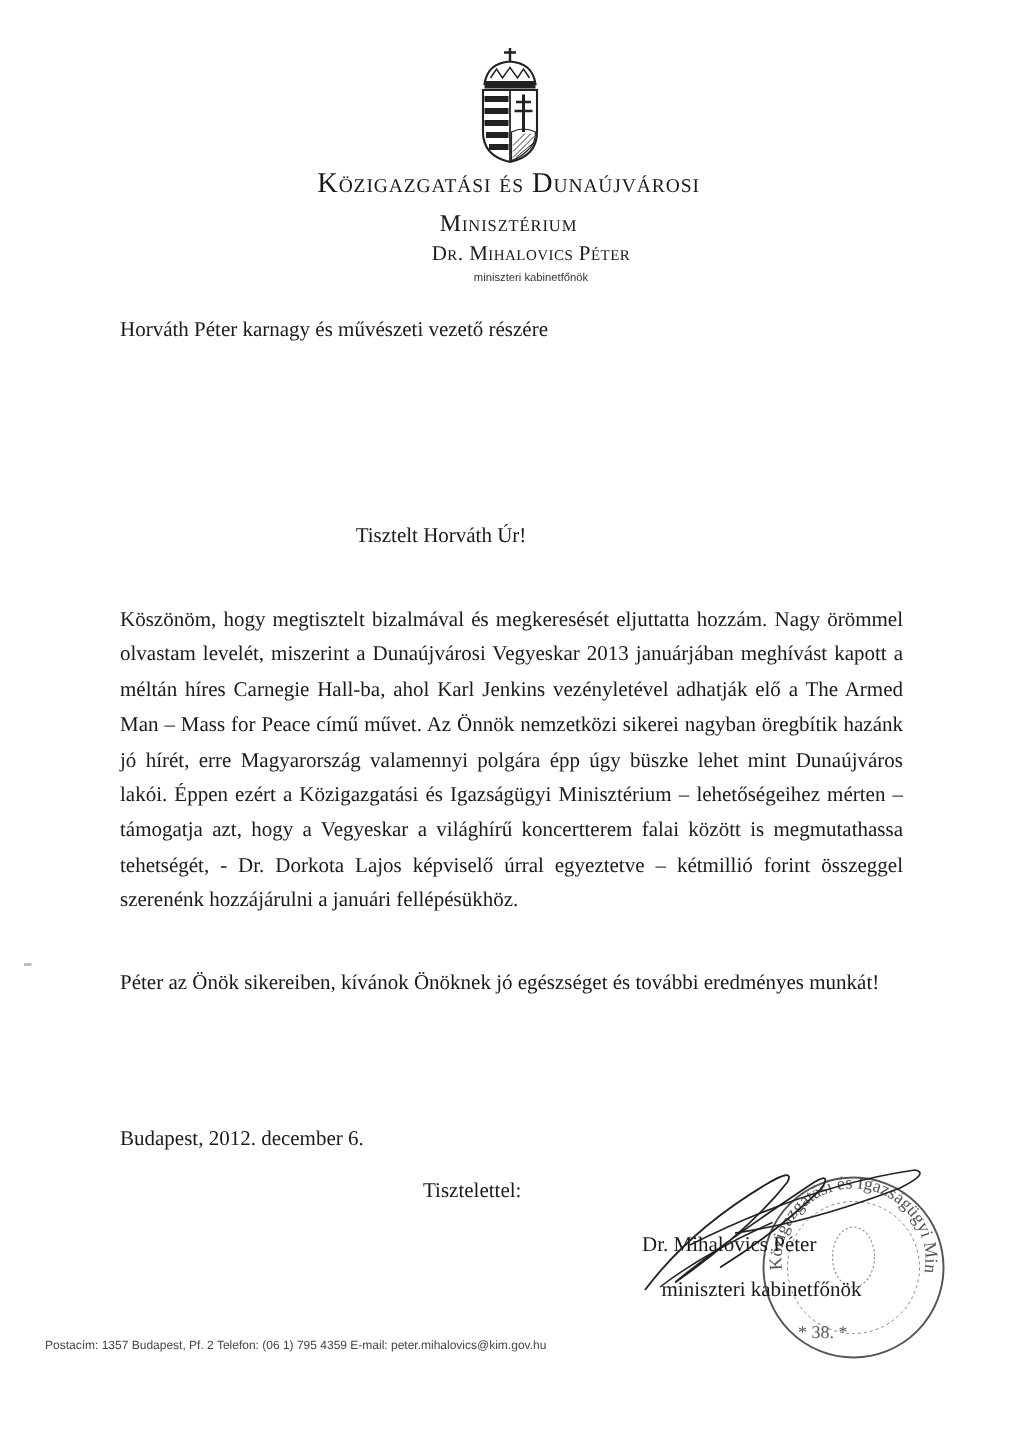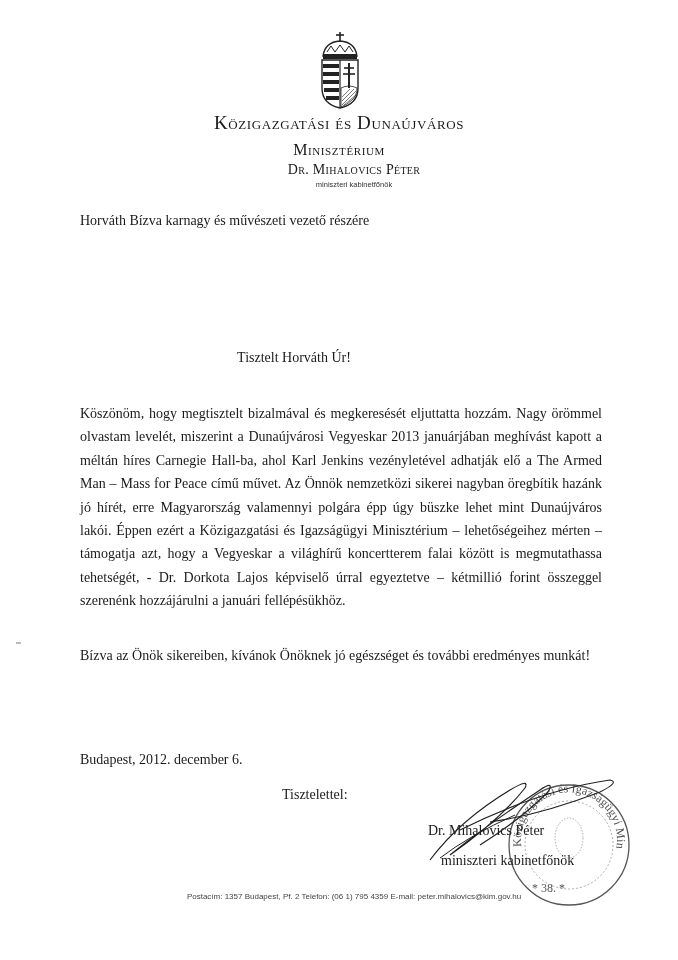--- a/index.html
+++ b/index.html
@@ -16,21 +16,21 @@
     .salutation { position: absolute; left: 0; width: 568px; top: 350px; text-align: center; font-size: 14px; padding-left: 20px; box-sizing: border-box; }
     .body-text { position: absolute; left: 80px; top: 402px; width: 522px; font-size: 14px; line-height: 23.4px; text-align: justify; }
     .body-text p { margin: 0; }
     .closing { position: absolute; left: 80px; top: 648px; font-size: 14px; }
     .date { position: absolute; left: 80px; top: 752px; font-size: 14px; }
     .regards { position: absolute; left: 282px; top: 787px; font-size: 14px; }
     .sig-name { position: absolute; left: 428px; top: 823px; font-size: 14px; z-index: 2; }
     .sig-title { position: absolute; left: 441px; top: 853px; font-size: 14px; z-index: 2; }
     .signature { position: absolute; left: 420px; top: 760px; width: 200px; height: 110px; z-index: 3; }
     .stamp { position: absolute; left: 504px; top: 780px; width: 130px; height: 130px; z-index: 1; }
-    .footer { position: absolute; left: 0; width: 678px; top: 892px; text-align: center; font-family: "Liberation Sans", sans-serif; font-size: 8px; color: #444; padding-left: 30px; box-sizing: border-box; }
+    .footer { position: absolute; left: 0; width: 678px; top: 892px; font-family: "Liberation Sans", sans-serif; font-size: 8px; color: #444; padding-left: 30px; box-sizing: border-box; }
     .speck { position: absolute; left: 16px; top: 642px; width: 5px; height: 2px; background: #bbb; }
   </style>
 </head>
 <body>
 
 <div class="page">
 
   <svg class="crest" viewBox="0 0 46 80">
 
     <line x1="23" y1="2" x2="23" y2="12" stroke="#222" stroke-width="1.6"></line>
@@ -53,37 +53,37 @@
     <line x1="27" y1="38" x2="37" y2="38" stroke="#222" stroke-width="1.6"></line>
     <line x1="26" y1="44" x2="38" y2="44" stroke="#222" stroke-width="1.6"></line>
 
     <path d="M24 72 L24 58 Q32 54 40 58 Q40 66 35 70 Q30 75 24 77 Z" fill="none" stroke="#222" stroke-width="0.8"></path>
     <line x1="25" y1="75" x2="39" y2="61" stroke="#222" stroke-width="0.6"></line>
     <line x1="25" y1="71" x2="37" y2="59" stroke="#222" stroke-width="0.6"></line>
     <line x1="27" y1="75" x2="39" y2="65" stroke="#222" stroke-width="0.6"></line>
     <line x1="25" y1="67" x2="33" y2="59" stroke="#222" stroke-width="0.6"></line>
   </svg>
 
-  <div class="ministry l1">Közigazgatási és Dunaújváros</div>
+  <div class="ministry l1">Közigazgatási és Dunaújvárosi</div>
   <div class="ministry l2">Minisztérium</div>
 
   <div class="sender-name">Dr. Mihalovics Péter</div>
   <div class="sender-title">miniszteri kabinetfőnök</div>
 
-  <div class="recipient">Horváth Bízva karnagy és művészeti vezető részére</div>
+  <div class="recipient">Horváth Péter karnagy és művészeti vezető részére</div>
 
   <div class="salutation">Tisztelt Horváth Úr!</div>
 
   <div class="body-text">
     <p>Köszönöm, hogy megtisztelt bizalmával és megkeresését eljuttatta hozzám. Nagy örömmel olvastam levelét, miszerint a Dunaújvárosi Vegyeskar 2013 januárjában meghívást kapott a méltán híres Carnegie Hall-ba, ahol Karl Jenkins vezényletével adhatják elő a The Armed Man – Mass for Peace című művet. Az Önnök nemzetközi sikerei nagyban öregbítik hazánk jó hírét, erre Magyarország valamennyi polgára épp úgy büszke lehet mint Dunaújváros lakói. Éppen ezért a Közigazgatási és Igazságügyi Minisztérium – lehetőségeihez mérten – támogatja azt, hogy a Vegyeskar a világhírű koncertterem falai között is megmutathassa tehetségét, - Dr. Dorkota Lajos képviselő úrral egyeztetve – kétmillió forint összeggel szerenénk hozzájárulni a januári fellépésükhöz.</p>
   </div>
 
   <div class="speck"></div>
 
-  <div class="closing">Bízva az Önök sikereiben, kívánok Önöknek jó egészséget és további eredményes munkát!</div>
+  <div class="closing">Péter az Önök sikereiben, kívánok Önöknek jó egészséget és további eredményes munkát!</div>
 
   <div class="date">Budapest, 2012. december 6.</div>
   <div class="regards">Tisztelettel:</div>
 
   <svg class="stamp" viewBox="0 0 130 130">
     <circle cx="65" cy="65" r="60" fill="none" stroke="#555" stroke-width="1.3"></circle>
     <circle cx="65" cy="65" r="44" fill="none" stroke="#777" stroke-width="0.6" stroke-dasharray="2 2"></circle>
     <defs>
       <path id="stampArc" d="M 18 70 A 48 48 0 1 1 112 70"></path>
     </defs>

